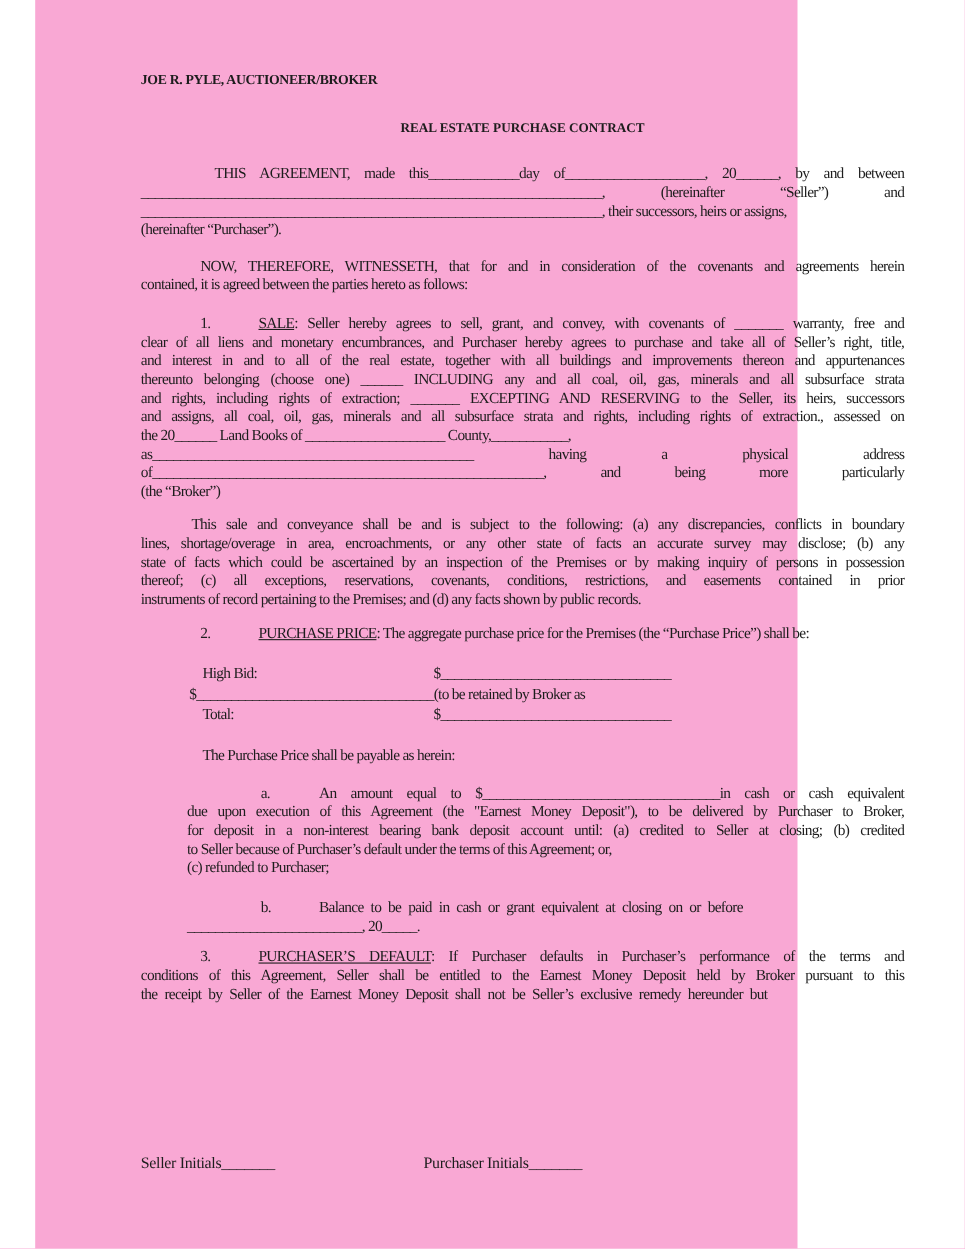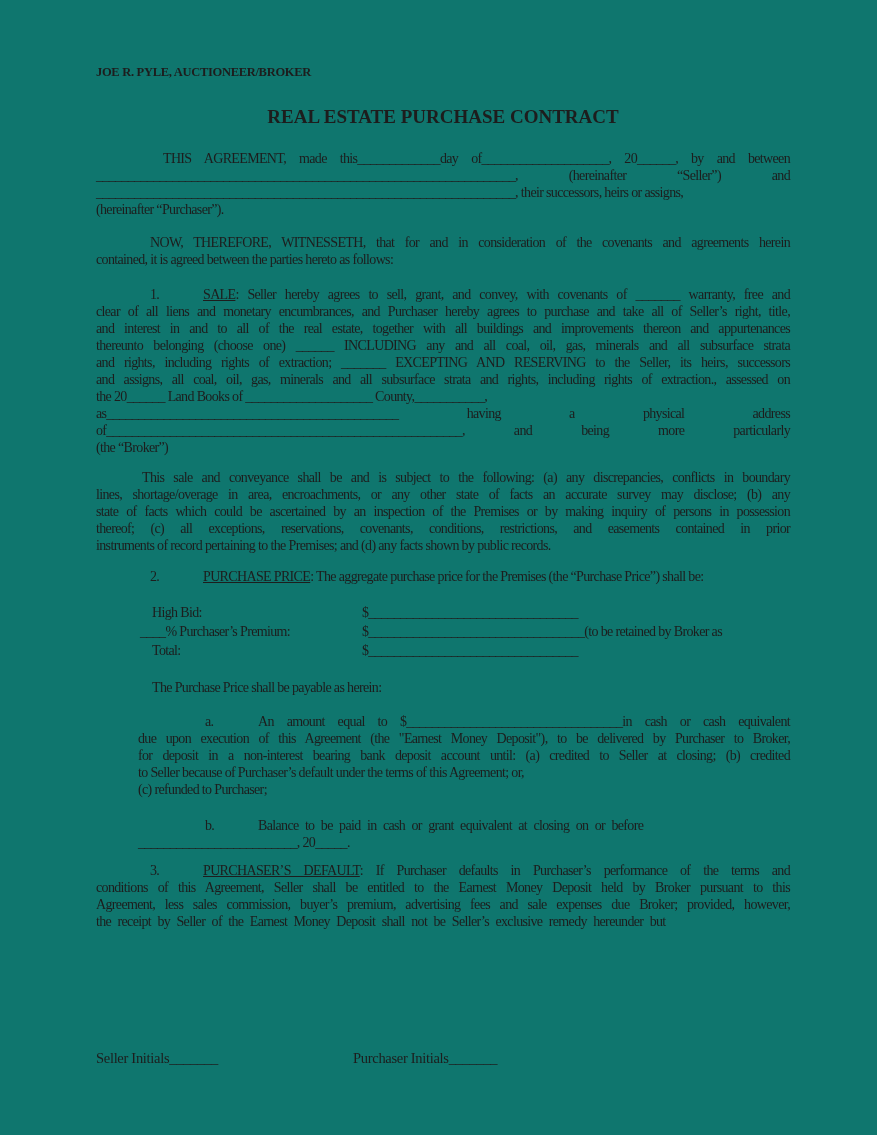--- a/index.html
+++ b/index.html
@@ -6,42 +6,43 @@
   body{
     width:877px;height:1135px;
     background:#ffffff;
     font-family:"Liberation Serif","DejaVu Serif",serif;
     color:#1d1d1d;
     overflow:hidden;
     position:relative;
   }
   .page{
     position:relative;
-    width:877px;height:1135px;
-    background:#0f766e;
+    width:693px;height:1135px;
+    background:#f9a8d4;
+    margin-left:32px;
   }
   .content{
     position:absolute;
     left:96px;top:64px;
     width:694px;
     font-size:14px;
     letter-spacing:-0.65px;
     line-height:17px;
   }
   .broker-header{
     font-weight:bold;
     font-size:12.5px;
     letter-spacing:-0.3px;
     line-height:16px;
   }
   .doc-title{
     margin-top:28px;
     text-align:center;
     font-weight:bold;
-    font-size:19px;
+    font-size:12px;
     letter-spacing:0;
     line-height:17px;
   }
   .para{margin:0;}
   .m-intro{margin-top:25px;}
   .m-now{margin-top:16px;}
   .m-s1{margin-top:18px;}
   .m-subj{margin-top:13px;}
   .m-s2{margin-top:14px;}
   .m-price{margin-top:18px;}
@@ -122,21 +123,20 @@
     <div class="para m-s2">
         <div class="ln ind54"><span class="num">2.</span><span class="u">PURCHASE PRICE</span><span>: The aggregate purchase price for the Premises (the “Purchase Price”) shall be:</span></div>
       </div>
 
     <div class="para m-price">
       <div class="prow">
         <span class="plabel">High Bid:</span>
         <span class="pvalue">$_________________________________</span>
       </div>
       <div class="prow pct">
-        <span class="plabel">____% Purchaser’s Premium:</span>
         <span class="pvalue">$__________________________________(to be retained by Broker as</span>
       </div>
       <div class="prow">
         <span class="plabel">Total:</span>
         <span class="pvalue">$_________________________________</span>
       </div>
     </div>
 
     <div class="payable m-pay">The Purchase Price shall be payable as herein:</div>
 
@@ -149,21 +149,20 @@
       </div>
 
     <div class="para hang m-ib">
         <div class="ln first ws"><span class="num">b.</span><span>Balance to be paid in cash or grant equivalent at closing on or before</span></div>
         <div class="ln"><span>_________________________, 20_____.</span></div>
       </div>
 
     <div class="para m-s3">
         <div class="ln jl ind54"><span class="num">3.</span><span class="u">PURCHASER’S DEFAULT</span><span>: If Purchaser defaults in Purchaser’s performance of the terms and</span></div>
         <div class="ln jl"><span>conditions of this Agreement, Seller shall be entitled to the Earnest Money Deposit held by Broker pursuant to this</span></div>
-        <div class="ln jl"><span>Agreement, less sales commission, buyer’s premium, advertising fees and sale expenses due Broker; provided, however,</span></div>
         <div class="ln ws"><span>the receipt by Seller of the Earnest Money Deposit shall not be Seller’s exclusive remedy hereunder but</span></div>
       </div>
 
   </div>
 
   <div class="footer">
     <span class="si">Seller Initials_______</span>
     <span class="pi">Purchaser Initials_______</span>
   </div>
 </div>

